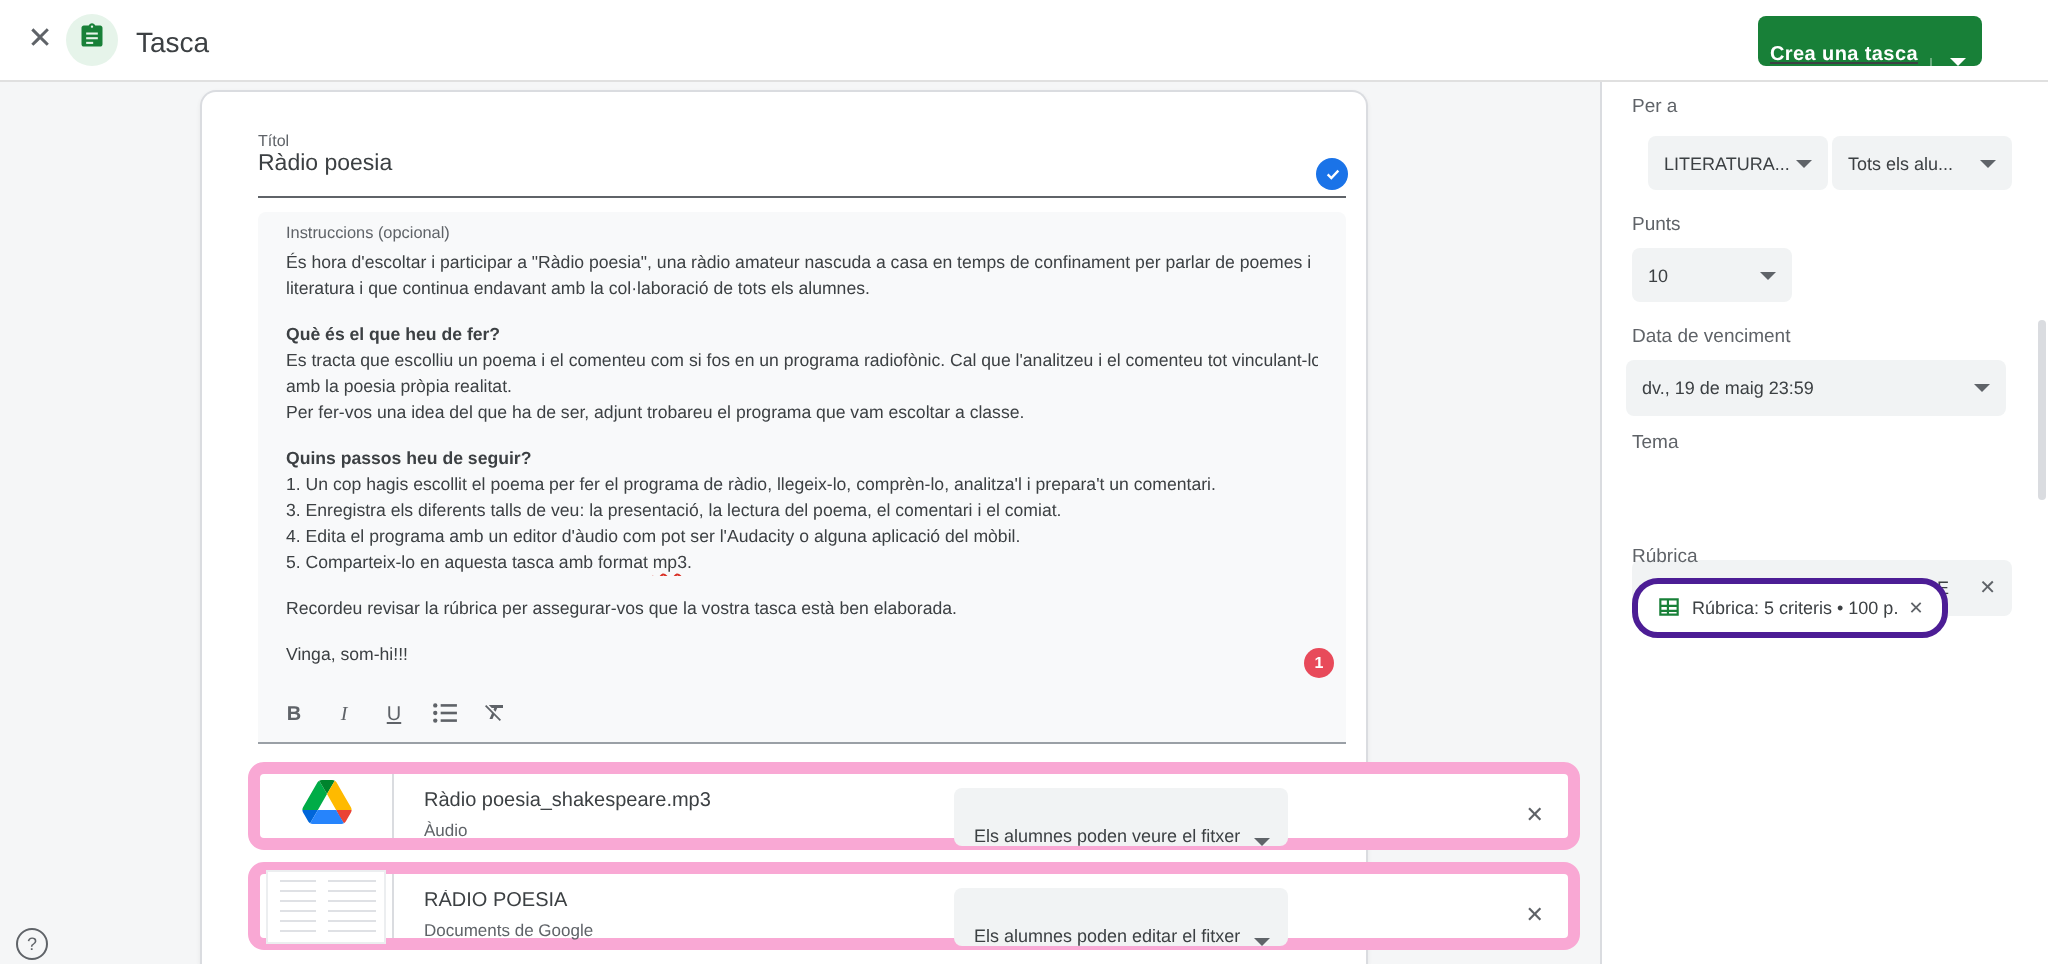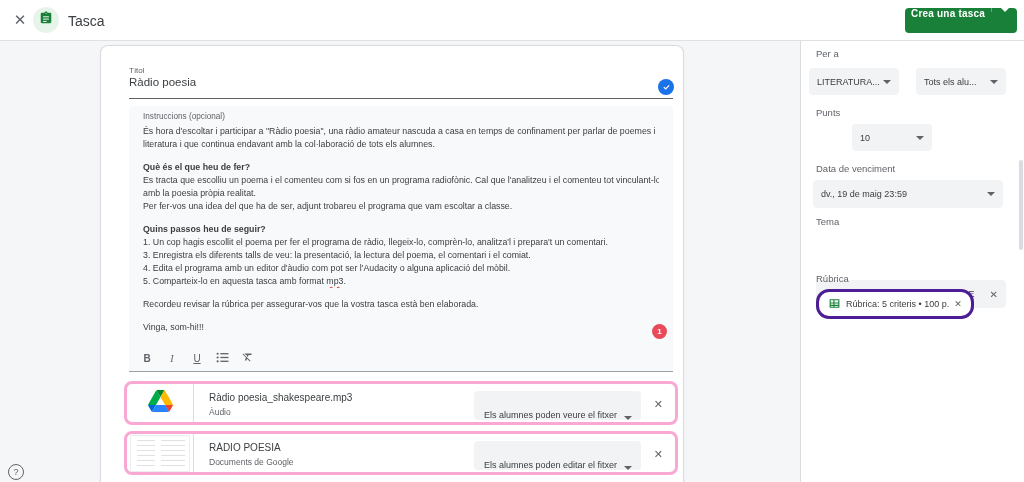--- a/index.html
+++ b/index.html
@@ -6,21 +6,21 @@
   html,body { background:#fff; }
   .app {
     position:relative; width:1024px; height:482px; overflow:hidden;
     font-family:"Liberation Sans", sans-serif; color:#3c4043; background:#fff;
   }
   
   .topbar { position:absolute; left:0; top:0; width:1024px; height:41px; background:#fff; border-bottom:1px solid #e0e0e0; z-index:5; }
   .close-x { position:absolute; left:10px; top:10px; width:20px; height:20px; font-size:15px; line-height:20px; text-align:center; color:#5f6368; cursor:pointer; }
   .task-badge { position:absolute; left:33px; top:7px; width:26px; height:26px; border-radius:50%; background:#e6f4ea; display:flex; align-items:center; justify-content:center; }
   .app-title { position:absolute; left:68px; top:13px; font-size:14px; color:#3c4043; }
-  .create-btn { position:absolute; left:905px; top:8px; width:112px; height:25px; background:#188038; border-radius:4px; display:flex; align-items:flex-start; cursor:pointer; }
+  .create-btn { position:absolute; left:879px; top:8px; width:112px; height:25px; background:#188038; border-radius:4px; display:flex; align-items:flex-end; cursor:pointer;text-decoration:underline; }
   .create-btn-main { flex:1; display:flex; align-items:center; justify-content:center; color:#fff; font-size:10px; font-weight:bold; letter-spacing:.2px; }
   .create-btn-arrow { width:26px; border-left:1px solid rgba(255,255,255,.35); display:flex; align-items:center; justify-content:center; }
   .caret { width:0; height:0; border-left:4px solid transparent; border-right:4px solid transparent; border-top:4px solid #5f6368; }
   .caret.white { border-top-color:#fff; }
   
   .canvas { position:absolute; left:0; top:41px; width:800px; height:441px; background:#f5f6f7; }
   .card { position:absolute; left:100px; top:4px; width:584px; height:437px; background:#fff; border:1px solid #dadce0; border-bottom:none; border-radius:8px 8px 0 0; box-shadow:0 1px 2px rgba(60,64,67,.08); }
   .title-label { position:absolute; left:28px; top:20px; font-size:8px; color:#5f6368; }
   .title-value { position:absolute; left:28px; top:30px; font-size:11.5px; color:#3c4043; }
   .title-check { position:absolute; left:557px; top:33px; width:16px; height:16px; border-radius:50%; background:#1a73e8; display:flex; align-items:center; justify-content:center; }
@@ -31,40 +31,40 @@
   .iline.bold { font-weight:bold; }
   .iline.gap { height:10px; }
   .misspelled { text-decoration:underline wavy #d93025 1px; text-underline-offset:2px; }
   .comment-badge { position:absolute; left:523px; top:218px; width:15px; height:15px; border-radius:50%; background:#e84a5a; color:#fff; font-size:8px; font-weight:bold; display:flex; align-items:center; justify-content:center; }
   .editor-toolbar { position:absolute; left:12px; bottom:6px; display:flex; align-items:center; gap:13px; color:#5f6368; }
   .tb { width:12px; text-align:center; font-size:10px; cursor:pointer; color:#5f6368; }
   .tb-b { font-weight:bold; }
   .tb-i { font-style:italic; font-family:"Liberation Serif", serif; }
   .tb-u { text-decoration:underline; }
   
-  .attach-row { position:absolute; left:23px; width:554px; height:44px; background:#fff; border:3px solid #f9a8d4; border-radius:8px; }
+  .attach-row { position:absolute; left:23px; width:666px; height:44px; background:#fff; border:6px solid #f9a8d4; border-radius:8px; }
   .row-1 { top:335px; } .row-2 { top:385px; }
   .attach-icon-cell { position:absolute; left:0; top:0; width:67px; height:100%; border-right:1px solid #dadce0; display:flex; align-items:center; justify-content:center; }
   .attach-title { position:absolute; left:82px; top:8px; font-size:10px; color:#3c4043; }
   .attach-sub { position:absolute; left:82px; top:23px; font-size:8.5px; color:#5f6368; }
   .attach-select { position:absolute; left:347px; top:7px; width:167px; height:29px; background:#f1f3f4; border-radius:4px; display:flex; align-items:flex-end; padding:0 22px 0 10px; font-size:9px; color:#3c4043; cursor:pointer; }
   .attach-select .caret { position:absolute; right:9px; }
   .attach-close { position:absolute; right:12px; top:14px; font-size:11px; color:#5f6368; cursor:pointer; }
   .doc-thumb { width:60px; height:37px; background:#fff; border:1px solid #eceef0; position:relative; overflow:hidden; }
   .doc-col { position:absolute; top:4px; bottom:3px; background-image:repeating-linear-gradient(to bottom,#dfe1e5 0,#dfe1e5 1px,transparent 1px,transparent 5px); }
   .doc-col.c1 { left:6px; width:18px; } .doc-col.c2 { left:30px; width:24px; }
   .help-circle { position:absolute; left:8px; top:423px; width:16px; height:16px; border:1px solid #5f6368; border-radius:50%; font-size:9px; color:#5f6368; display:flex; align-items:center; justify-content:center; cursor:pointer; }
   
   .sidebar { position:absolute; left:800px; top:41px; width:224px; height:441px; background:#fff; border-left:1px solid #dadce0; }
   .sb-label { position:absolute; left:15px; font-size:9.5px; color:#5f6368; }
   .sb-chip { position:absolute; background:#f1f3f4; border-radius:4px; display:flex; align-items:center; padding:0 8px; font-size:9px; color:#3c4043; cursor:pointer; }
   .sb-chip .caret { position:absolute; right:8px; }
-  .chip-class { left:8px; top:27px; width:90px; height:27px; }
+  .chip-class { left:23px; top:27px; width:90px; height:27px; }
   .chip-students { left:115px; top:27px; width:90px; height:27px; }
-  .chip-points { left:15px; top:83px; width:80px; height:27px;margin-left:36px; }
+  .chip-points { left:15px; top:83px; width:80px; height:27px; }
   .chip-due { left:12px; top:139px; width:190px; height:28px; }
   .chip-topic { left:15px; top:191px; width:190px; height:28px; padding-right:22px;margin-top:48px; }
   .chip-topic .x { position:absolute; right:8px; font-size:10px; color:#5f6368; }
   .rubric-chip { position:absolute; left:15px; top:248px; height:26px; border:3px solid #4c1d95; border-radius:13px; display:inline-flex; align-items:center; gap:5px; padding:12px 9px; font-size:9px; color:#3c4043; cursor:pointer; background:#fff; }
   .rubric-chip .x { font-size:9px; color:#5f6368; }
   .scroll-thumb { position:absolute; right:1px; top:160px; width:4px; height:90px; border-radius:2px; background:#dadce0; }
   .truncate { white-space:nowrap; overflow:hidden; }
 </style>
 </head>
 <body>

